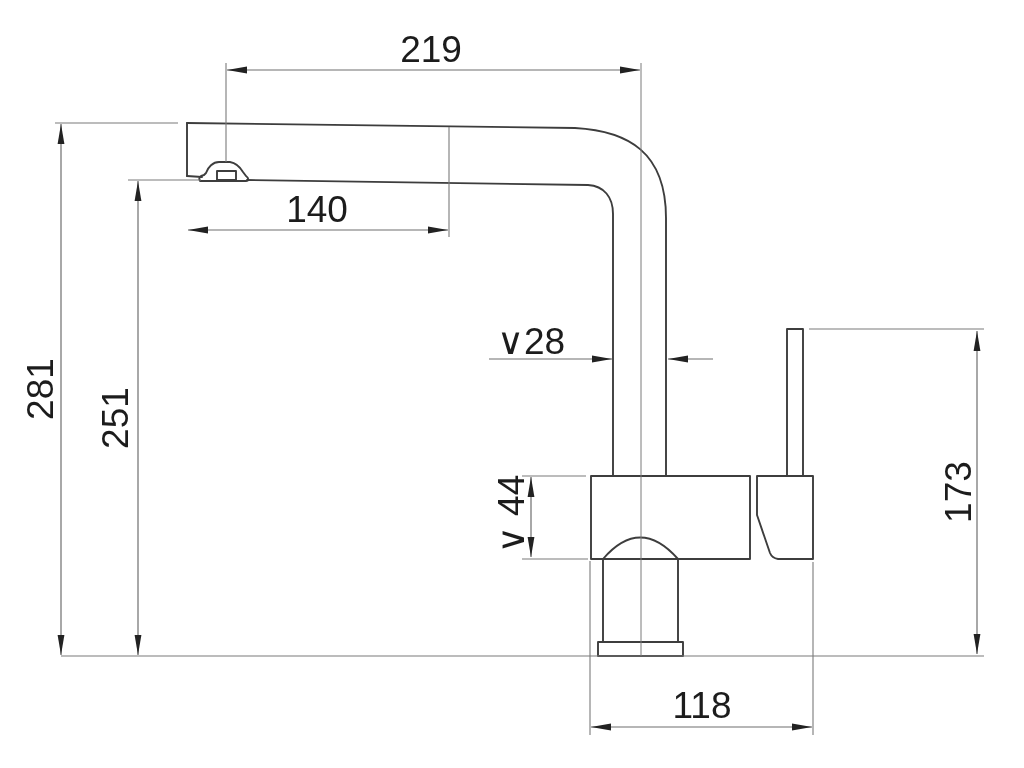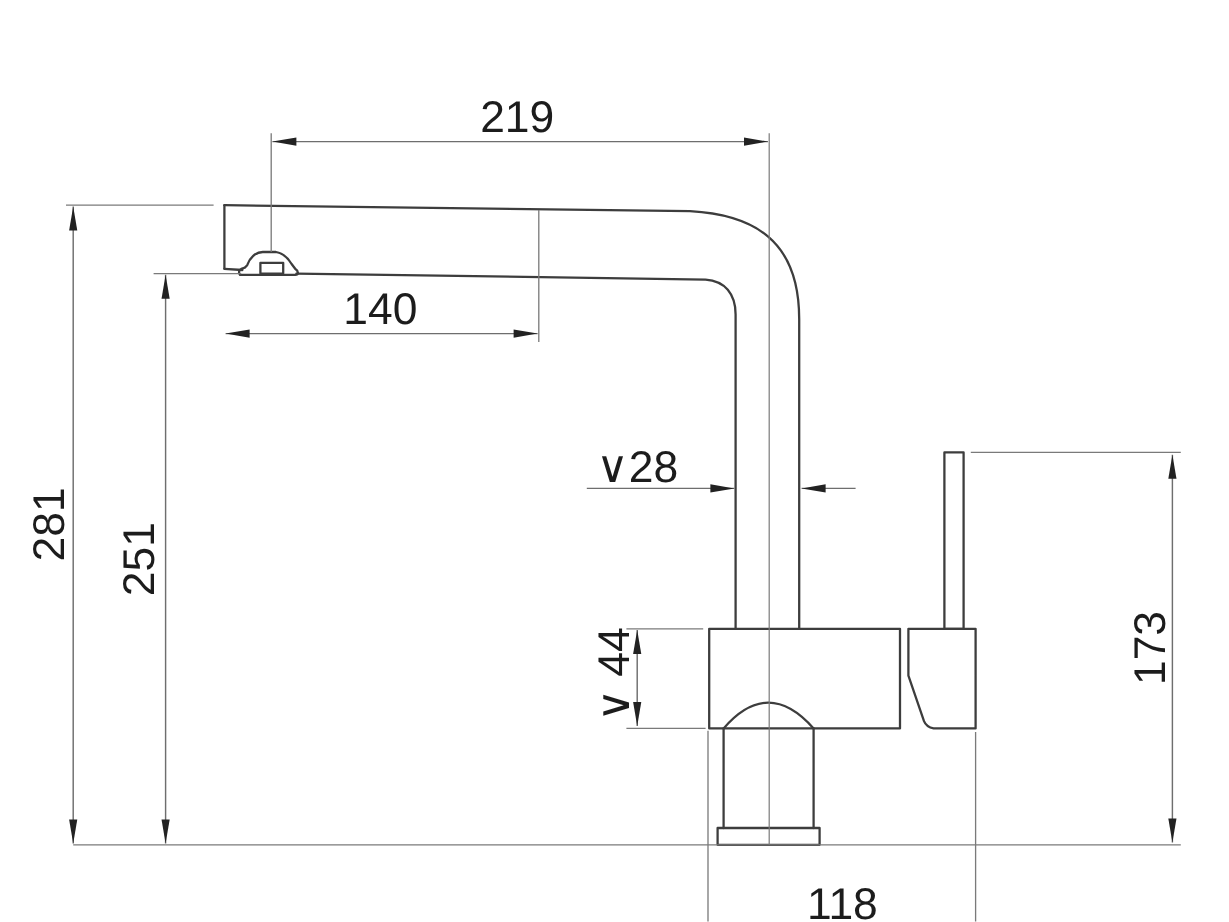--- a/index.html
+++ b/index.html
@@ -17,21 +17,20 @@
     height: 768px;
     overflow: hidden;
     background: var(--color-background);
     font-family: "Liberation Sans", sans-serif;
   }
   .drawing-stage {
     position: relative;
     width: 1024px;
     height: 600px;
     background: var(--color-background);
-    margin-top: 48px;
   }
   svg { display: block; }
   .outline-stroke {
     fill: none;
     stroke: var(--color-outline);
     stroke-width: 1.9;
     stroke-linejoin: round;
     stroke-linecap: round;
   }
   .dim-stroke {

